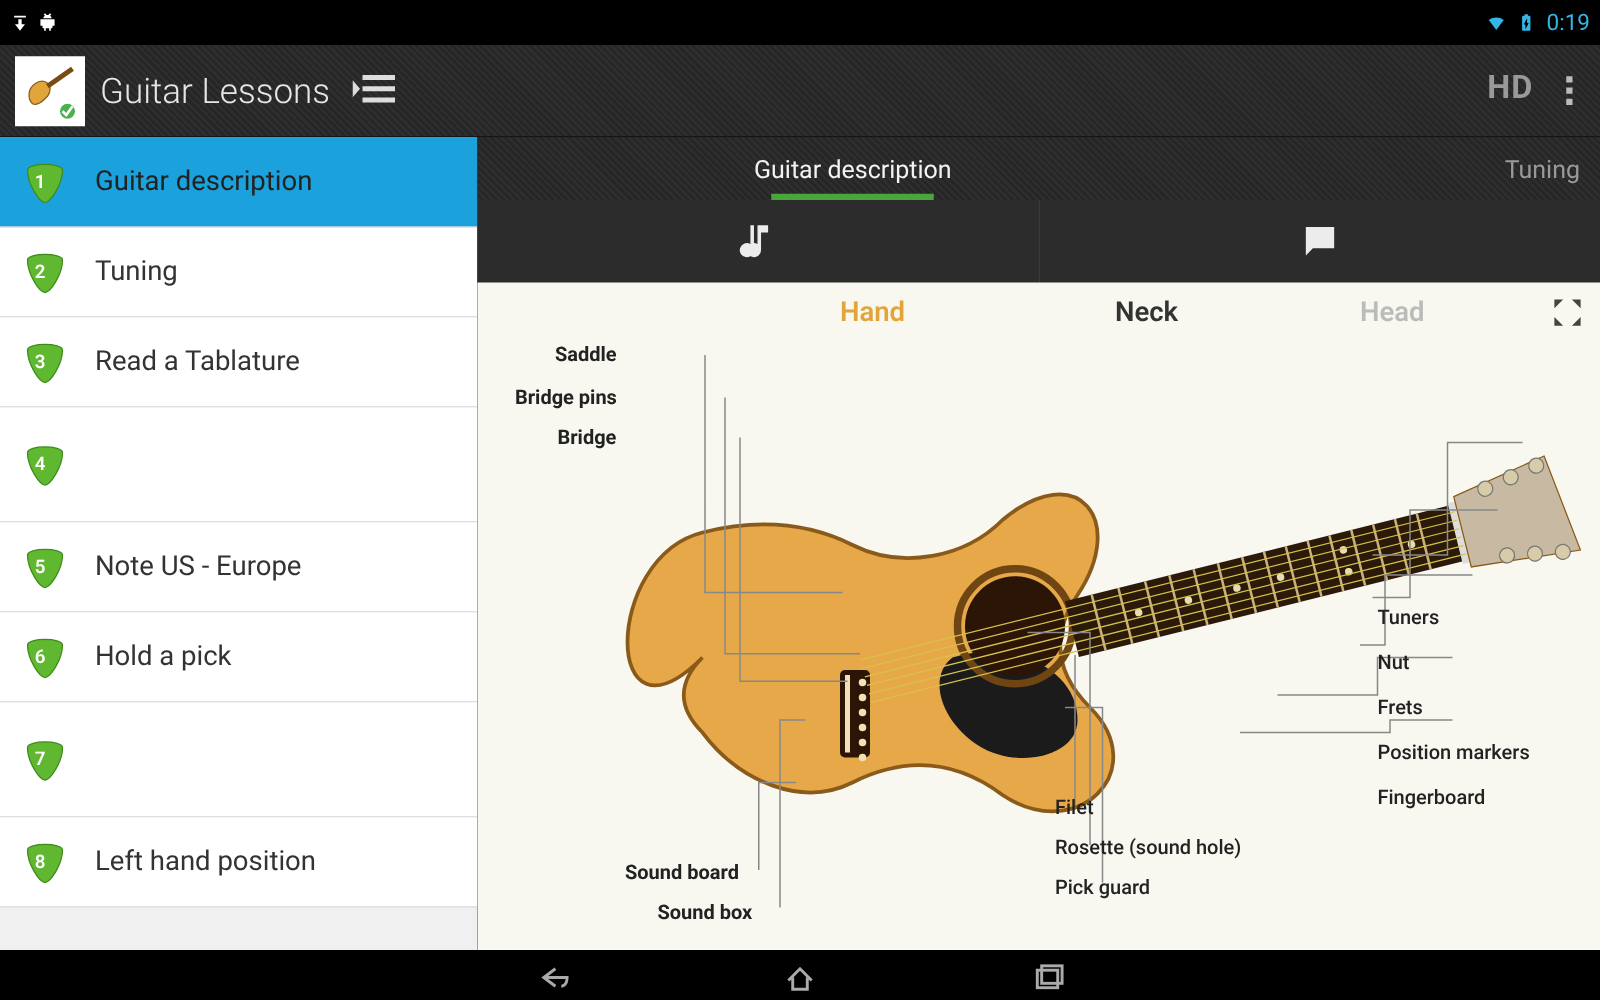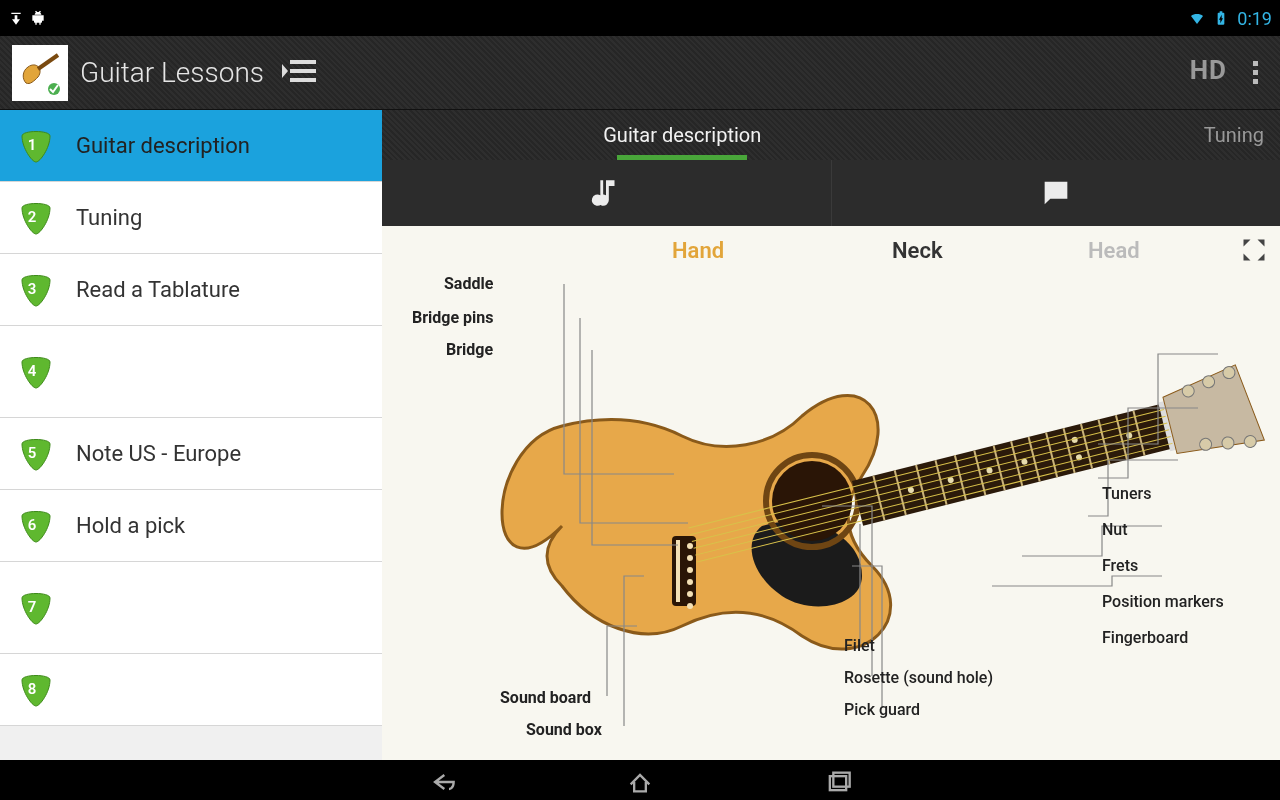--- a/index.html
+++ b/index.html
@@ -238,20 +238,21 @@
         <span class="pick-num">7</span>
       </span>
     </div>
     <div class="lesson">
       <span class="pick">
         <svg viewBox="0 0 36 36">
             <path d="M4 8 C4 2 32 2 32 8 C32 20 22 34 18 34 C14 34 4 20 4 8z" fill="#5fb82f" stroke="#3e8a1a"></path>
           </svg>
         <span class="pick-num">8</span>
       </span>
+      <span class="lesson-label">Left hand position</span>
     </div>
   </div>
 
   <div class="main">
     <div class="pager-tabs">
       <div class="pager-tab active">
         <span>Guitar description</span>
       </div>
       <div class="pager-tab truncated">
         <span>Tuning</span>

